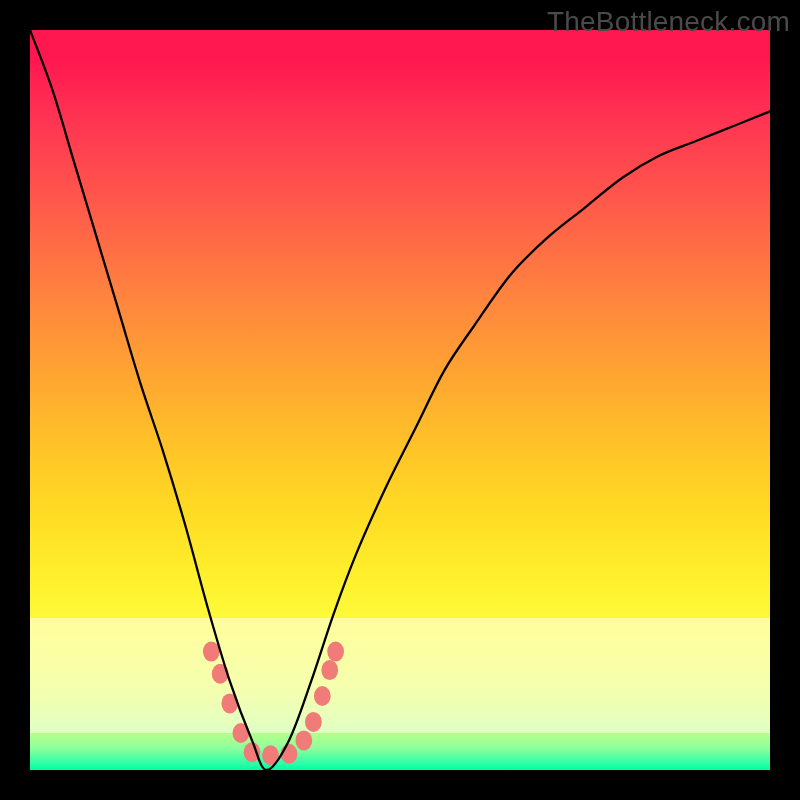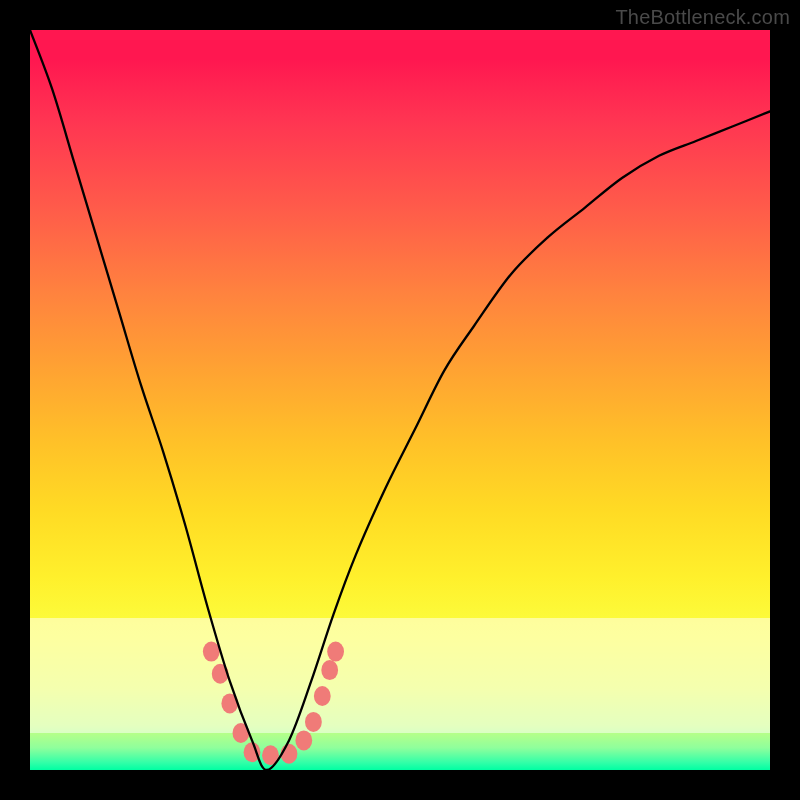--- a/index.html
+++ b/index.html
@@ -70,21 +70,21 @@
     stroke-linecap: round;
   }
   .threshold-dot {
     fill: #f07b78;
   }
   .watermark {
     position: absolute;
     top: 6px;
     right: 10px;
     color: #4a4a4a;
-    font-size: 20px;
+    font-size: 28px;
     font-weight: 500;
     letter-spacing: 0.2px;
     user-select: none;
   }
 </style>
 </head>
 <body>
 
 <div class="stage">
 

